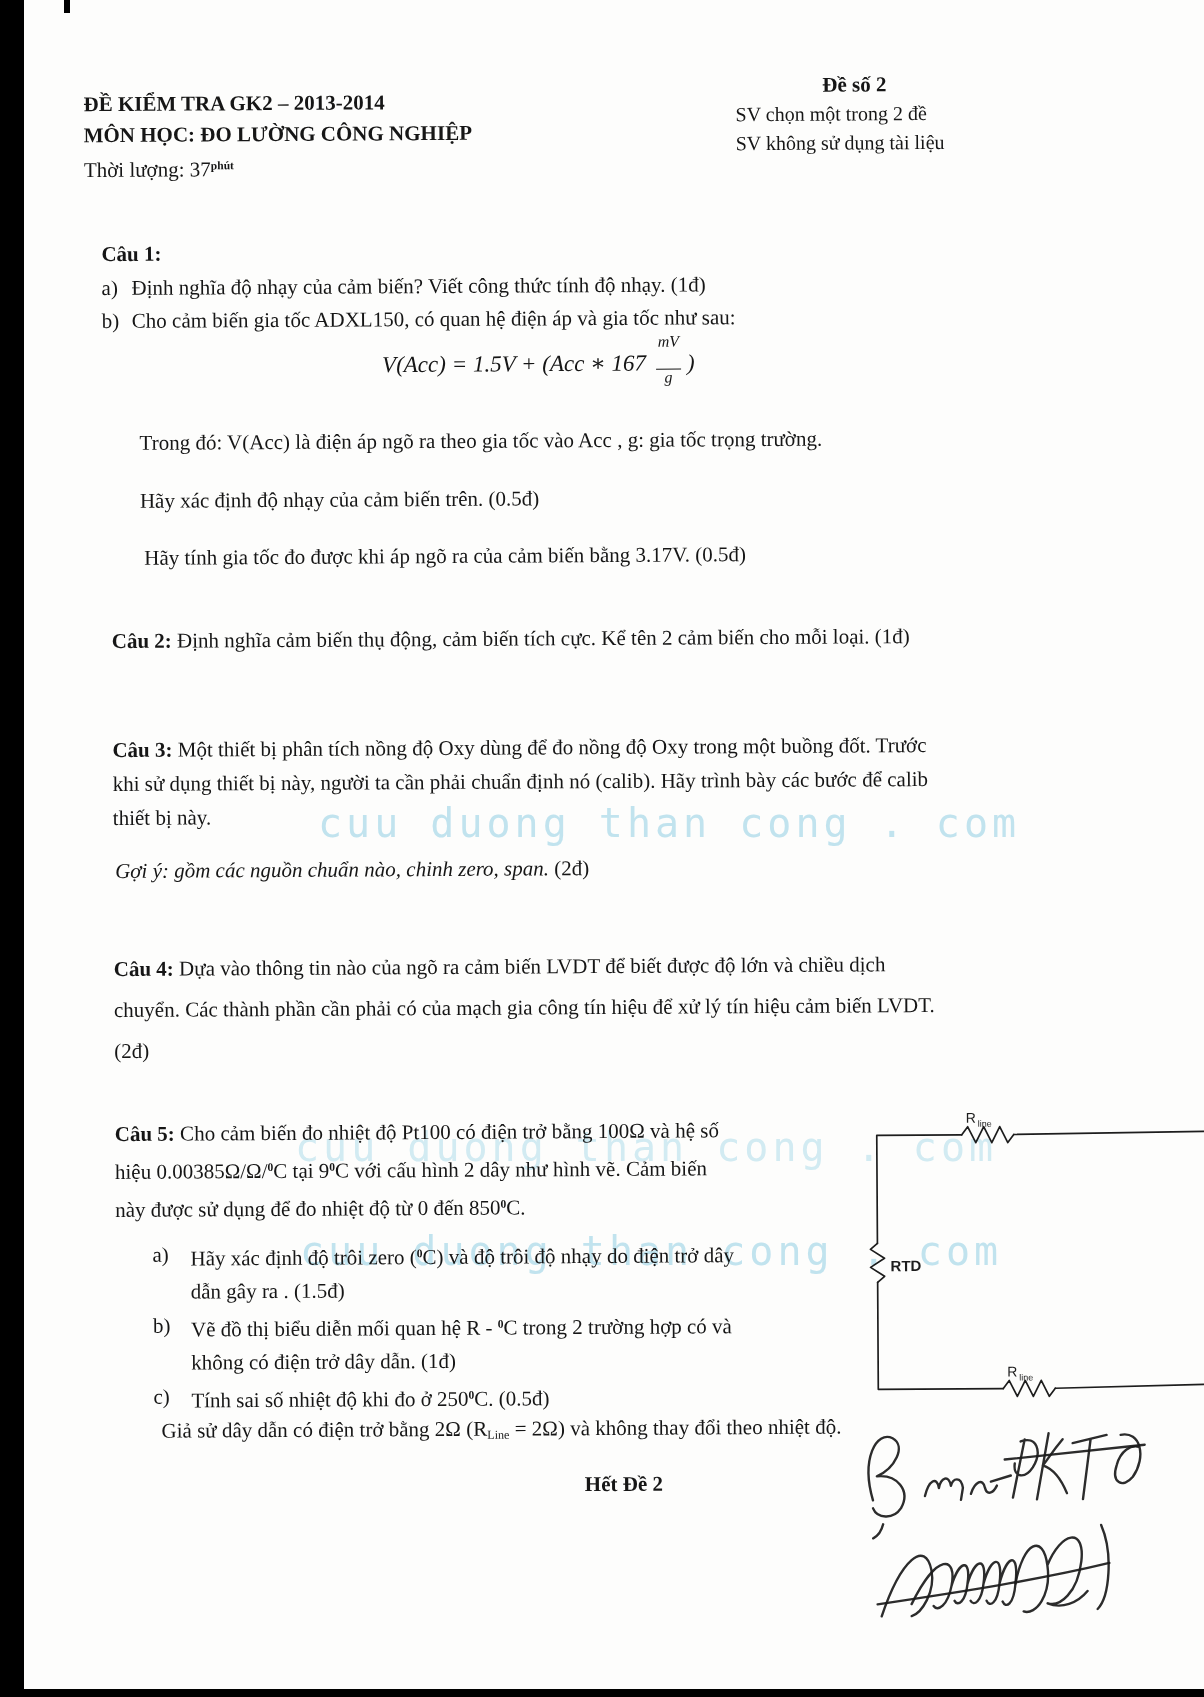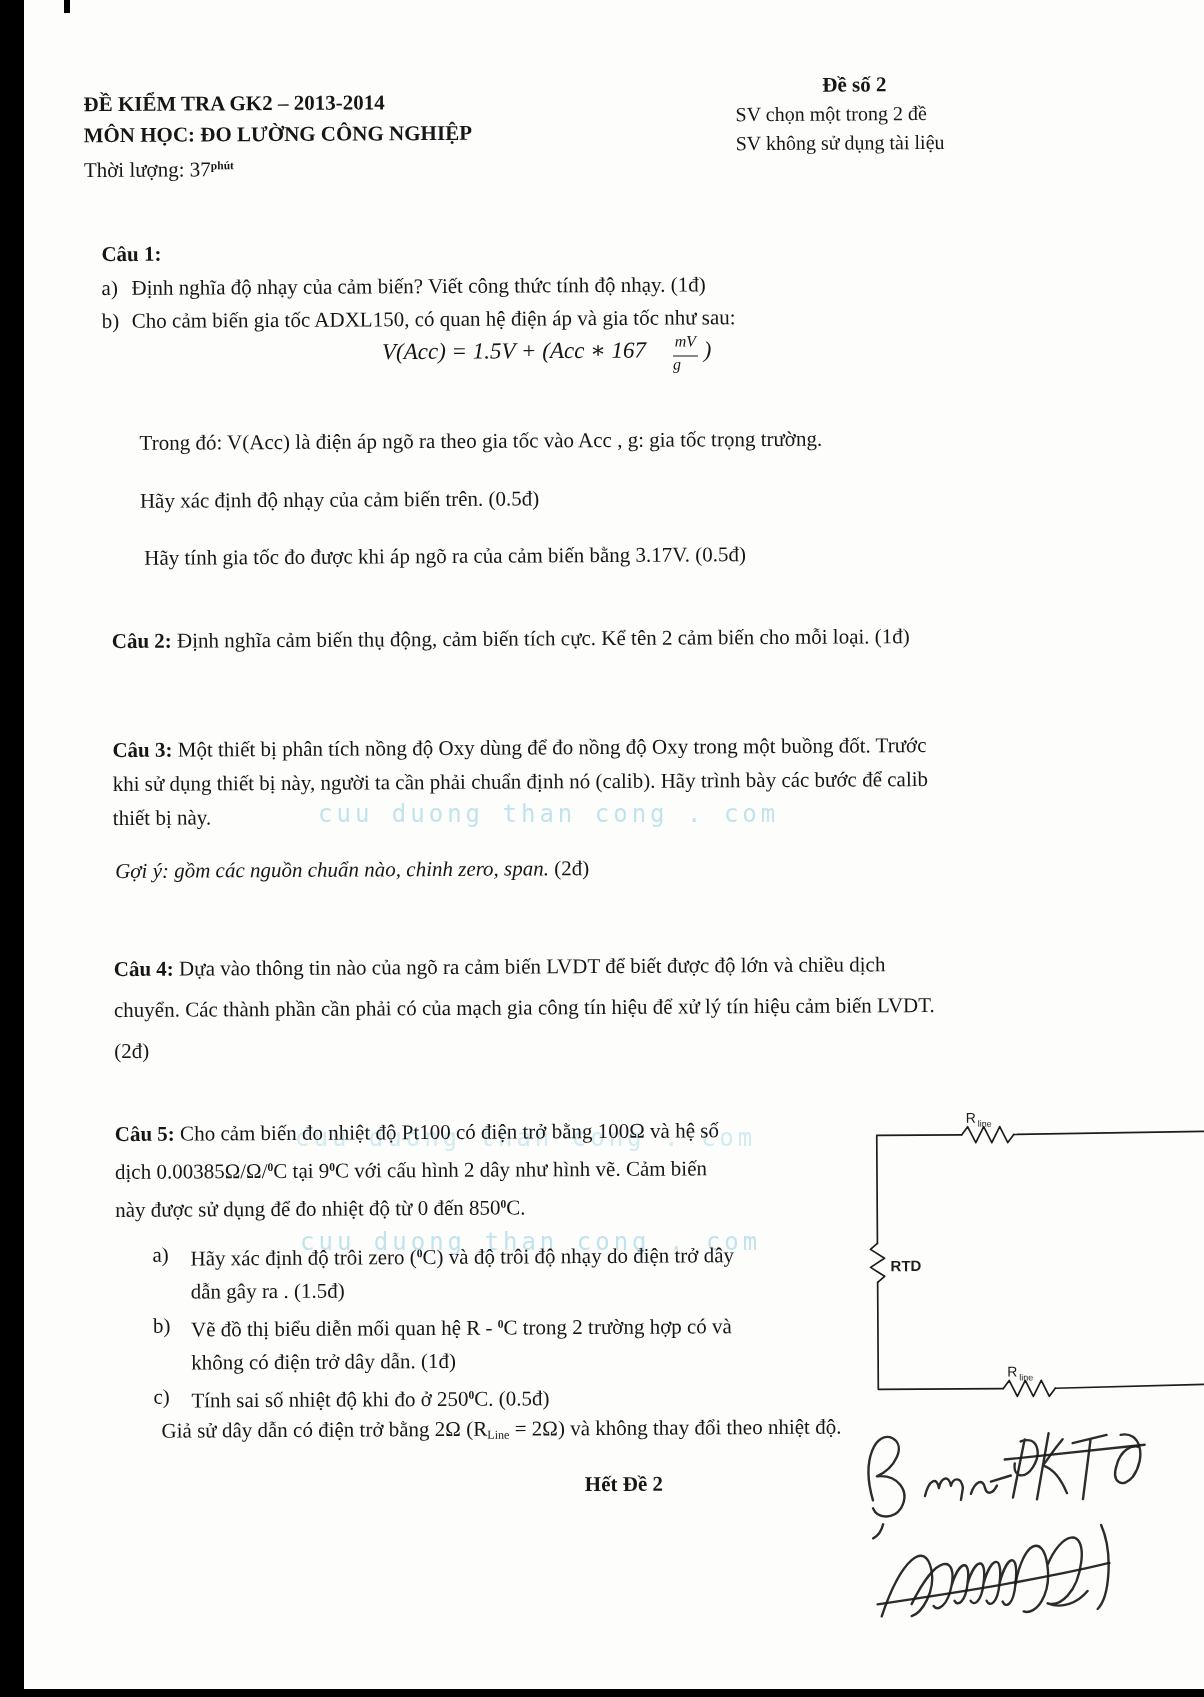--- a/index.html
+++ b/index.html
@@ -25,37 +25,37 @@
   .hdr-left{left:88px;top:86px;width:520px;line-height:31px;font-size:21px;}
   .hdr-right{left:740px;top:72px;width:238px;line-height:29px;font-size:20px;}
   .hdr-right .t{text-align:center;font-size:21px;}
   
   .q1{left:105px;top:236px;width:940px;}
   .q1 .row{display:flex;line-height:33px;}
   .q1 .mk{width:30px;flex:0 0 30px;}
   .q1 .title{line-height:30px;margin-bottom:3px;}
   .formula{left:385px;top:334px;width:400px;font-size:23px;font-style:italic;white-space:nowrap;}
   .frac{display:inline-block;text-align:center;vertical-align:-12px;font-size:16px;line-height:1.05;margin-left:4px;}
-  .frac .num{display:block;border-bottom:1.6px solid #161616;padding:0 2px 5px;margin-left:17px;}
+  .frac .num{display:block;border-bottom:1.6px solid #161616;padding:0 2px 18px;}
   .frac .den{display:block;}
   .p-trongdo{left:142px;top:428px;width:900px;}
   .p-task1{left:142px;top:486px;width:800px;}
   .p-task2{left:146px;top:543px;width:820px;}
   .q2{left:113px;top:626px;width:960px;white-space:nowrap;}
   .q3{left:113px;top:730px;width:940px;line-height:34px;}
   .hint{left:115px;top:856px;width:860px;}
   .q4{left:113px;top:946px;width:950px;line-height:41px;}
   .q5{left:113px;top:1114px;width:700px;line-height:34px;}
   .q5items{left:150px;top:1236px;width:700px;}
   .q5items .row{display:flex;line-height:33.5px;}
   .q5items .mk{width:38px;flex:0 0 38px;}
   .assume{left:158px;top:1416px;width:1000px;white-space:nowrap;}
   .footer{left:500px;top:1472px;width:240px;text-align:center;font-size:21px;}
   
-  .wm{position:absolute;font-family:"DejaVu Sans Mono",monospace;font-size:24px;
+  .wm{position:absolute;font-family:"DejaVu Sans Mono",monospace;font-size:40px;
       letter-spacing:4px;color:rgba(127,198,224,0.48);white-space:nowrap;z-index:0;}
   .wm1{left:318px;top:800px;}
   .wm2{left:295px;top:1124px;color:rgba(127,198,224,0.34);}
   .wm3{left:300px;top:1228px;}
   .txt{z-index:2;}
   
   .circuit{left:830px;top:1095px;width:374px;height:310px;z-index:2;}
   .circuit path{stroke:#1d1d1d;stroke-width:1.7;fill:none;stroke-linecap:round;stroke-linejoin:round;}
   .clabel{font-family:"Liberation Sans","DejaVu Sans",sans-serif;fill:#1d1d1d;}
   .signature{left:835px;top:1408px;width:330px;height:225px;z-index:3;}
@@ -134,21 +134,21 @@
     <div>chuyển. Các thành phần cần phải có của mạch gia công tín hiệu để xử lý tín hiệu cảm biến LVDT.</div>
     <div>(2đ)</div>
   </div>
 
   <div class="abs q5 txt">
     <div>
       <span class="b">Câu 5:</span>
       <span>Cho cảm biến đo nhiệt độ Pt100 có điện trở bằng 100Ω và hệ số</span>
     </div>
     <div>
-      <span>dịch 0.00385Ω/Ω/</span><span class="sup">0</span><span>C tại 9</span><span class="sup">0</span><span>C với cấu hình 2 dây như hình vẽ. Cảm biến</span>
+      <span>hiệu 0.00385Ω/Ω/</span><span class="sup">0</span><span>C tại 9</span><span class="sup">0</span><span>C với cấu hình 2 dây như hình vẽ. Cảm biến</span>
     </div>
     <div>
       <span>này được sử dụng để đo nhiệt độ từ 0 đến 850</span><span class="sup">0</span><span>C.</span>
     </div>
   </div>
 
   <div class="abs q5items txt">
     <div class="row">
       <span class="mk">a)</span>
       <span>

